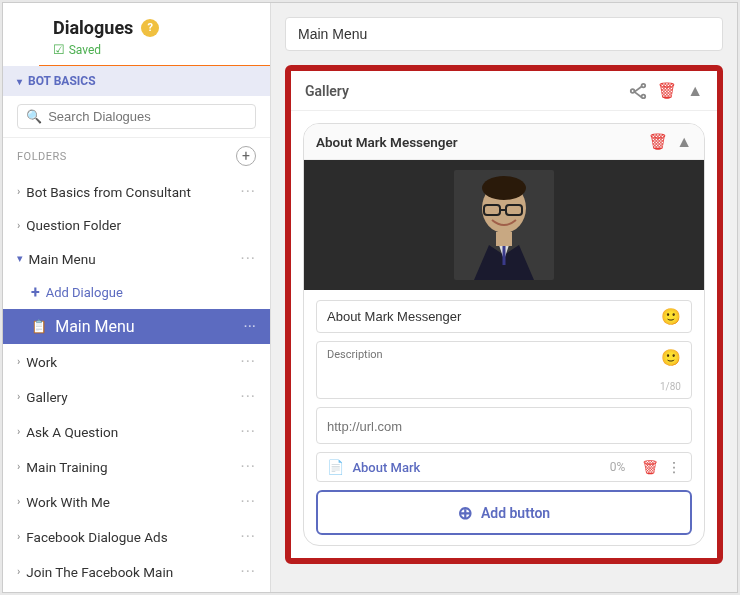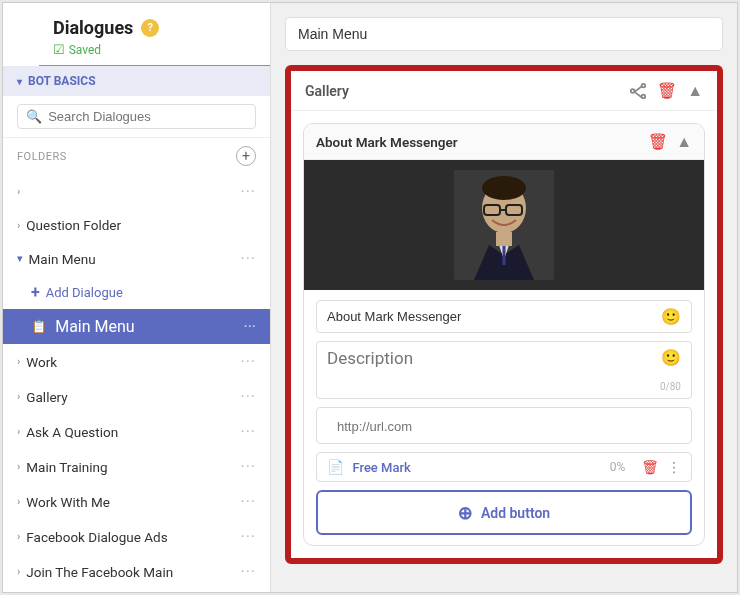--- a/index.html
+++ b/index.html
@@ -224,21 +224,21 @@
       color: #888;
       font-size: 16px;
       display: flex;
       align-items: center;
     }
     .icon-btn.red { color: #e53935; }
     
     .inner-card {
       margin: 12px;
       border: 1px solid #ddd;
-      border-radius: 10px;
+      border-radius: 16px;
       overflow: hidden;
     }
     .inner-card-header {
       display: flex;
       align-items: center;
       justify-content: space-between;
       padding: 8px 12px;
       background: #fafafa;
       border-bottom: 1px solid #eee;
     }
@@ -291,21 +291,21 @@
       border: 1px solid #ddd;
       border-radius: 4px;
       padding: 6px 10px;
       margin-bottom: 8px;
       position: relative;
       background: #fff;
     }
     .description-area textarea {
       border: none;
       outline: none;
-      font-size: 17px;
+      font-size: 11px;
       color: #aaa;
       width: calc(100% - 28px);
       resize: none;
       height: 40px;
       background: transparent;
       font-family: inherit;
     }
     .desc-emoji {
       position: absolute;
       right: 10px;
@@ -317,21 +317,21 @@
     .desc-count {
       position: absolute;
       right: 10px;
       bottom: 6px;
       font-size: 10px;
       color: #bbb;
     }
     .url-field {
       border: 1px solid #ddd;
       border-radius: 4px;
-      padding: 8px 20px;
+      padding: 8px 10px;
       margin-bottom: 8px;
       background: #fff;
     }
     .url-field input {
       border: none;
       outline: none;
       font-size: 13px;
       color: #aaa;
       width: 100%;
       background: transparent;
@@ -410,20 +410,21 @@
 
     <div class="folders-row">
       <span class="folders-label">FOLDERS</span>
       <div class="add-folder-btn">+</div>
     </div>
 
     <div class="nav-items">
 
       <div class="nav-item">
         <span class="caret">›</span>
+        <span>Bot Basics from Consultant</span>
         <span class="dots">···</span>
       </div>
 
       <div class="nav-item">
         <span class="caret">›</span>
         <span>Question Folder</span>
       </div>
 
       <div class="nav-item">
         <span class="caret" style="color:#5c6bc0;">▾</span>
@@ -547,30 +548,30 @@
         <div class="card-body">
 
           <div class="card-field">
             <input type="text" value="About Mark Messenger" style="">
             <span class="emoji-icon">🙂</span>
           </div>
 
           <div class="description-area">
             <textarea placeholder="Description" style=""></textarea>
             <span class="desc-emoji">🙂</span>
-            <span class="desc-count">0/80</span>
+            <span class="desc-count">1/80</span>
           </div>
 
           <div class="url-field">
             <input type="text" placeholder="http://url.com" style="">
           </div>
 
           <div class="button-row">
             <span class="button-row-icon">📄</span>
-            <span class="button-row-label">Free Mark</span>
+            <span class="button-row-label">About Mark</span>
             <span class="button-row-percent">0%</span>
             <span class="button-row-trash">🗑</span>
             <span class="button-row-more">⋮</span>
           </div>
 
           <div class="add-button-cta">
             <span class="add-plus">⊕</span>
             <span>Add button</span>
           </div>
 

